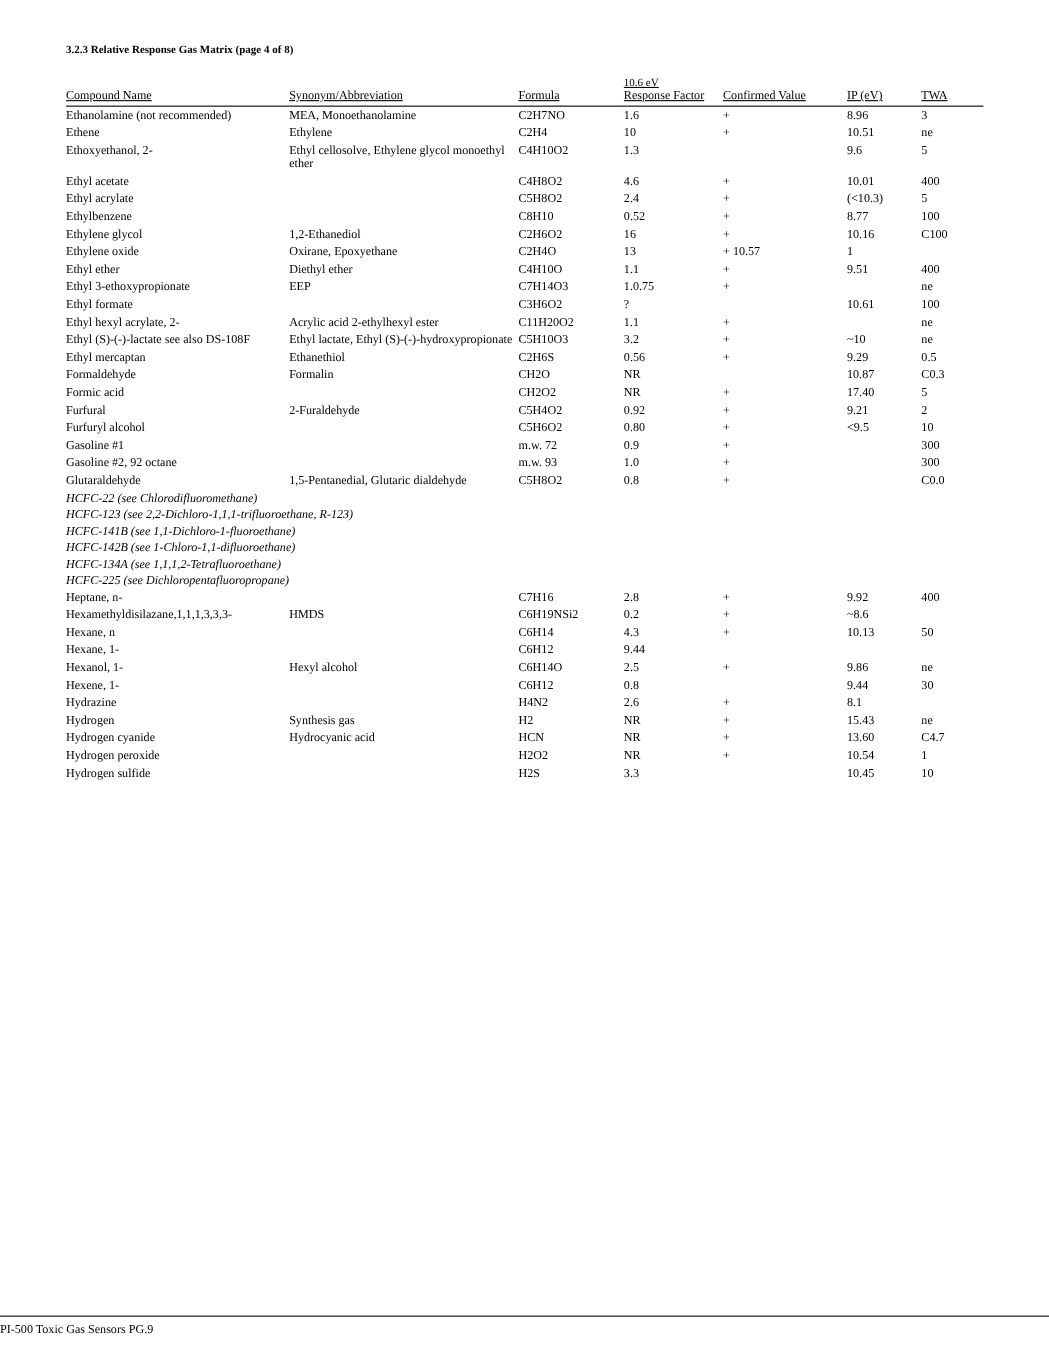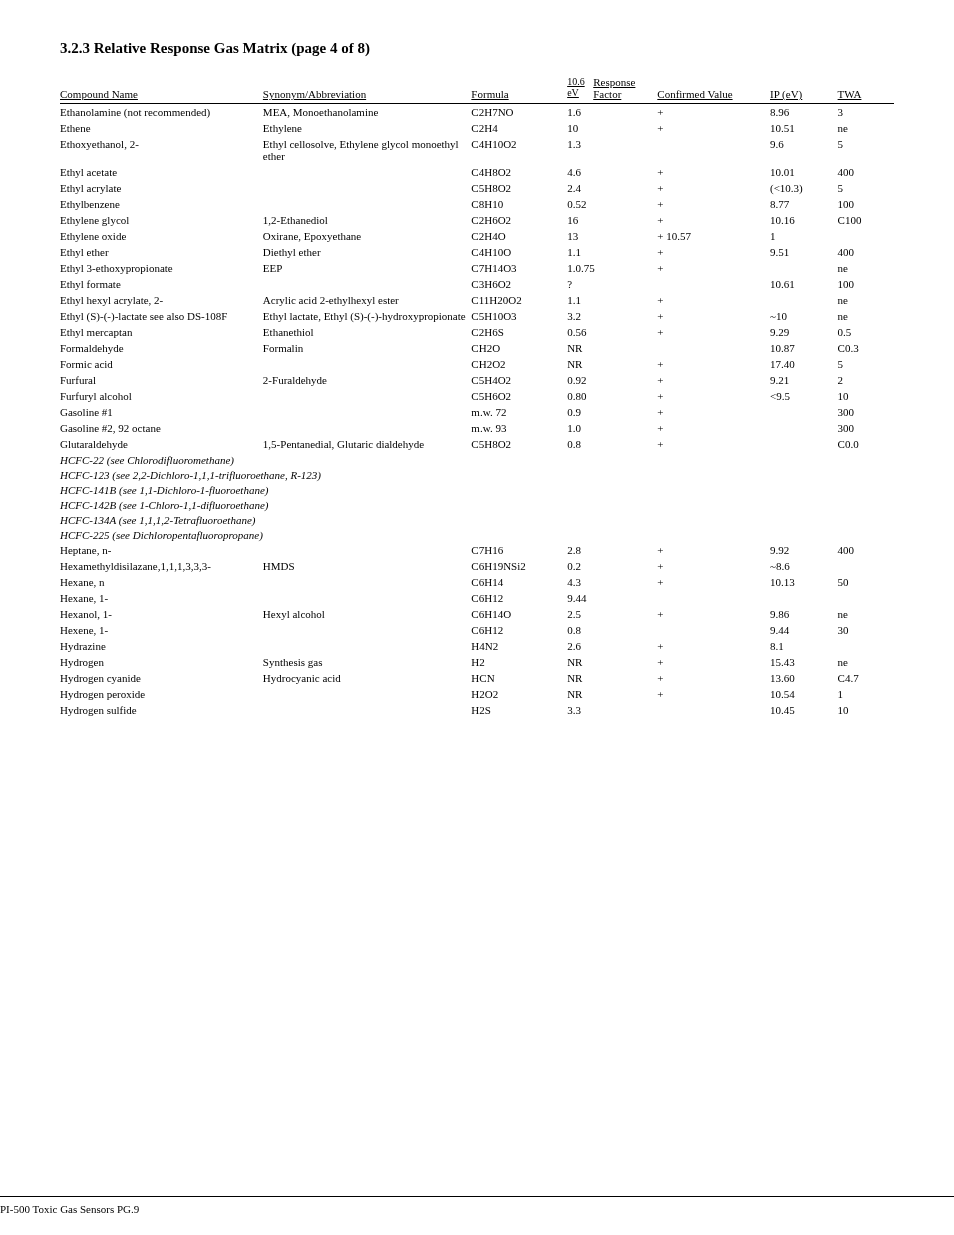--- a/index.html
+++ b/index.html
@@ -10,21 +10,21 @@
       color: #000;
       width: 954px;
       min-height: 1235px;
     }
     .page {
       padding: 40px 60px 40px 60px;
       position: relative;
       min-height: 1235px;
     }
     .page-title {
-      font-size: 15px;
+      font-size: 10px;
       font-weight: bold;
       margin-bottom: 18px;
     }
     table {
       width: 100%;
       border-collapse: collapse;
       font-size: 11px;
     }
     thead tr th {
       text-align: left;
@@ -42,20 +42,21 @@
     }
     .col-compound { width: 180px; }
     .col-synonym { width: 185px; }
     .col-formula { width: 85px; }
     .col-rf { width: 80px; }
     .col-confirmed { width: 100px; }
     .col-ip { width: 60px; }
     .col-twa { width: 50px; }
     .rf-header-group {
       display: flex;
+      flex-direction: column;
     }
     .rf-top {
       font-size: 10px;
       text-decoration: underline;
     }
     .rf-bottom {
       text-decoration: underline;
     }
     th.rf-th {
       text-align: left;

